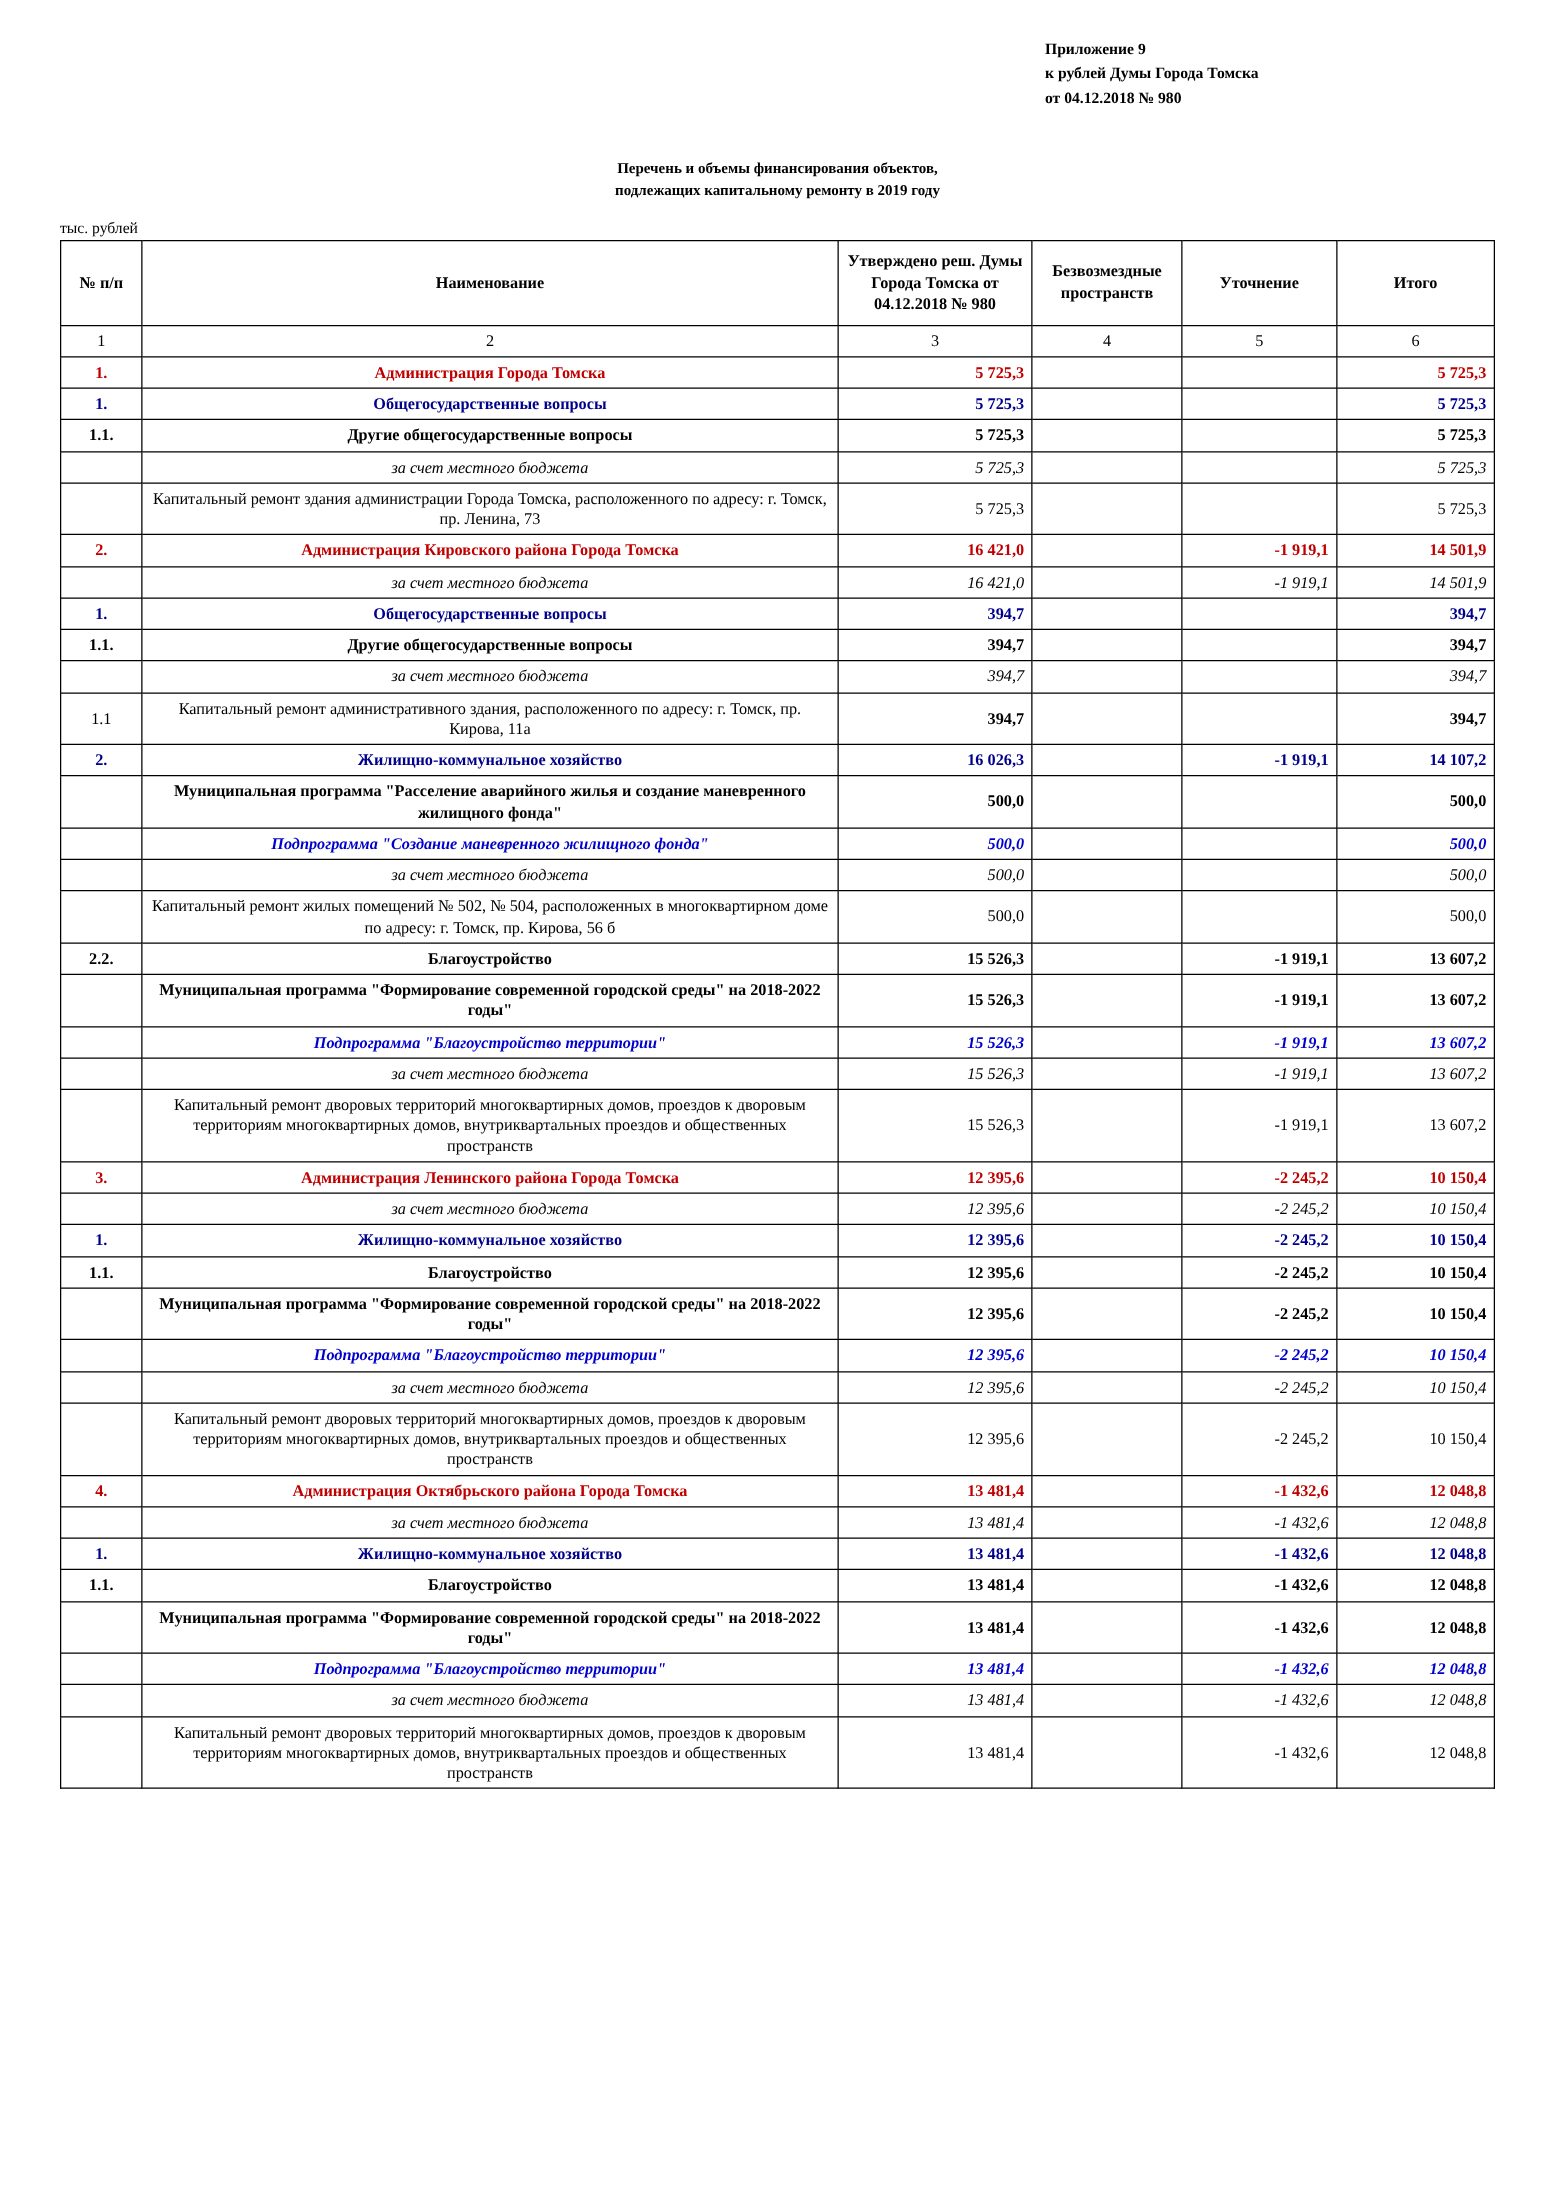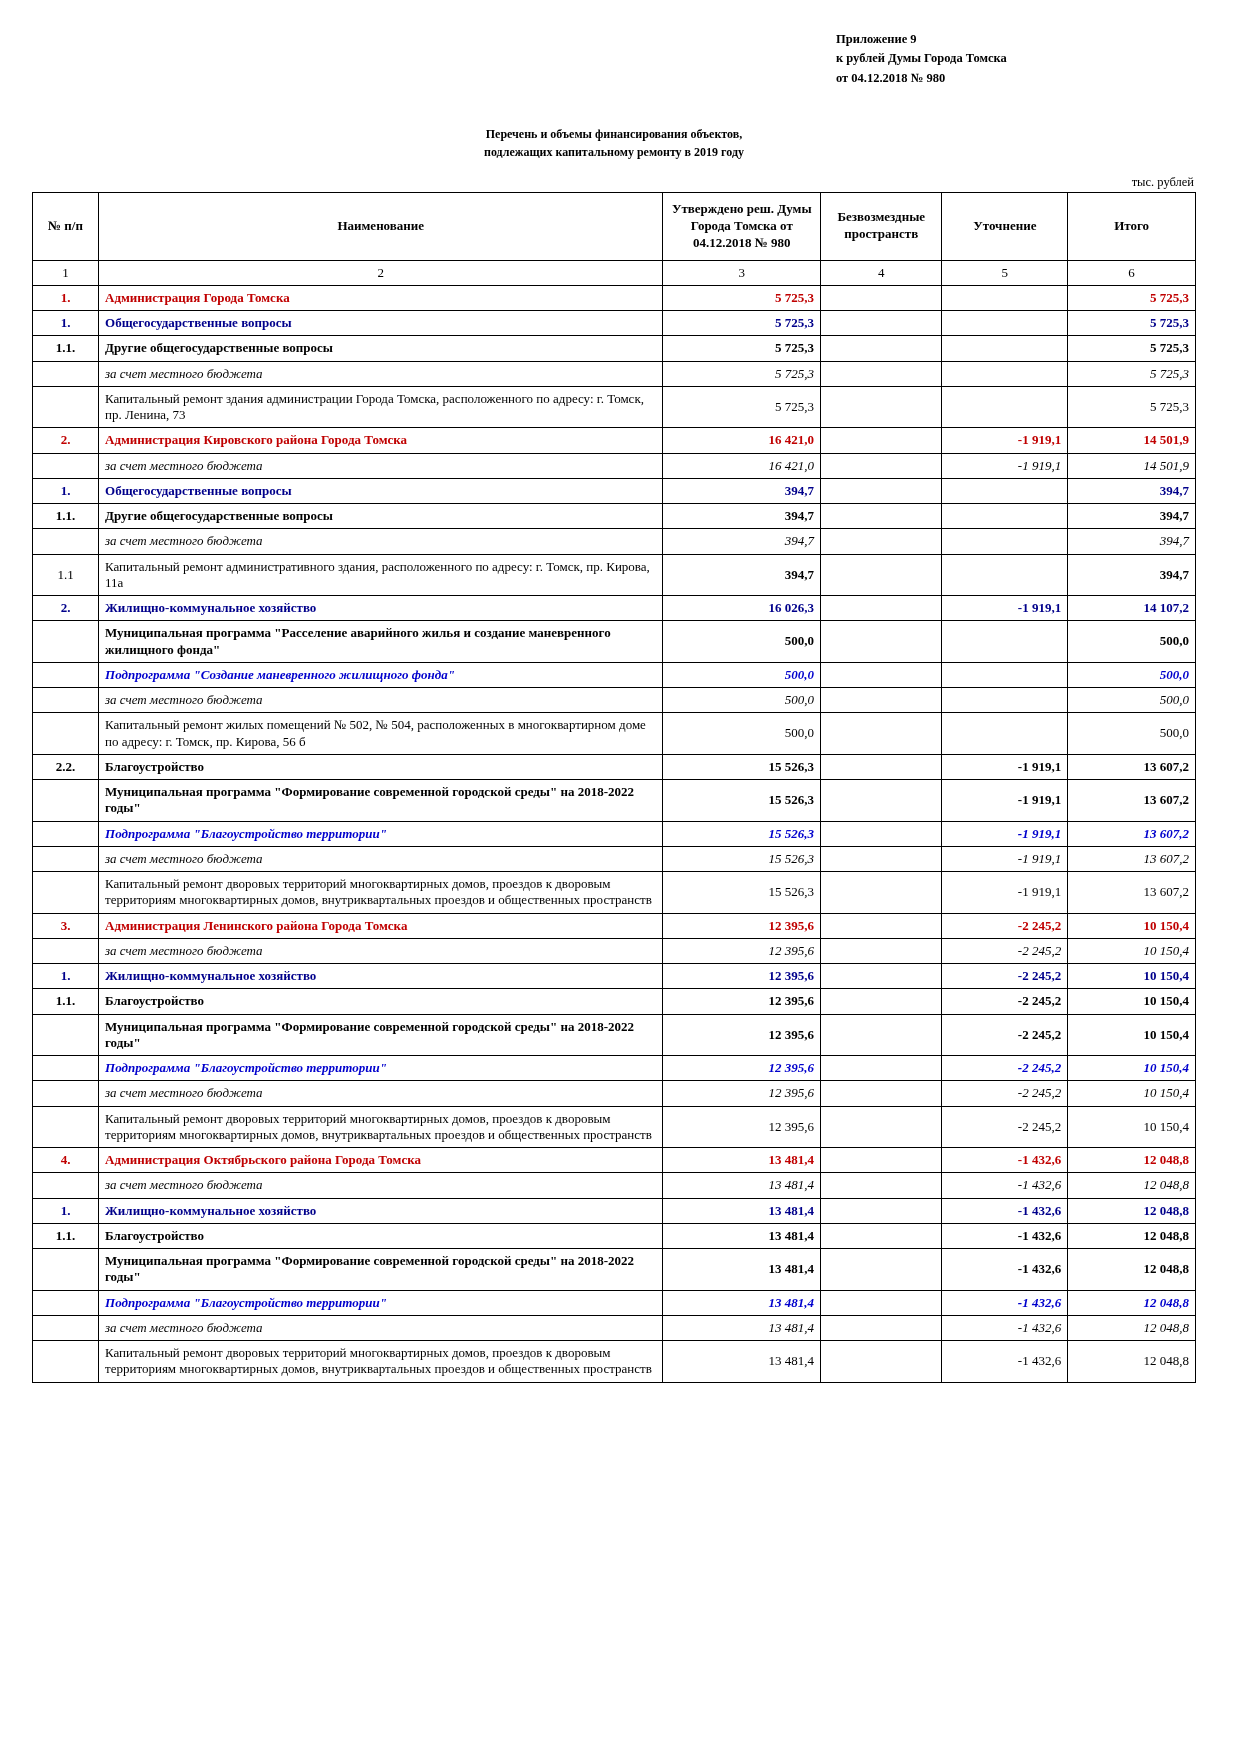--- a/index.html
+++ b/index.html
@@ -11,21 +11,21 @@
     width: 1240px;
     min-height: 1754px;
     font-family: "Liberation Serif", serif;
     color: #000000;
     position: relative;
   }
   .page {
     width: 1240px;
     min-height: 1754px;
     box-sizing: border-box;
-    padding: 24px 44px 20px 32px;
+    padding: 24px 44px 20px 48px;
     position: relative;
   }
   .appendix-block {
     margin-left: auto;
     width: 360px;
     text-align: left;
     font-size: 12.5px;
     line-height: 1.55;
     font-weight: bold;
     padding-top: 6px;
@@ -34,21 +34,20 @@
     white-space: nowrap;
   }
   .doc-title {
     text-align: center;
     font-weight: bold;
     font-size: 12px;
     line-height: 1.45;
     margin-top: 38px;
   }
   .units {
-    text-align: right;
     font-size: 12.5px;
     margin-top: 14px;
     margin-bottom: 2px;
     padding-right: 2px;
   }
   table.fin {
     border-collapse: collapse;
     width: 100%;
     table-layout: fixed;
   }
@@ -77,21 +76,21 @@
     text-align: center;
     font-size: 12.5px;
     padding: 1px 4px;
   }
   td.idx {
     text-align: center;
     font-weight: bold;
     white-space: nowrap;
   }
   td.name {
-    text-align: left;
+    text-align: center;
   }
   td.num {
     text-align: right;
     white-space: nowrap;
     padding-right: 10px;
   }
 
   
   .r-admin td { color: #c00000; font-weight: bold; }
   .r-section td { color: #00008b; font-weight: bold; }

